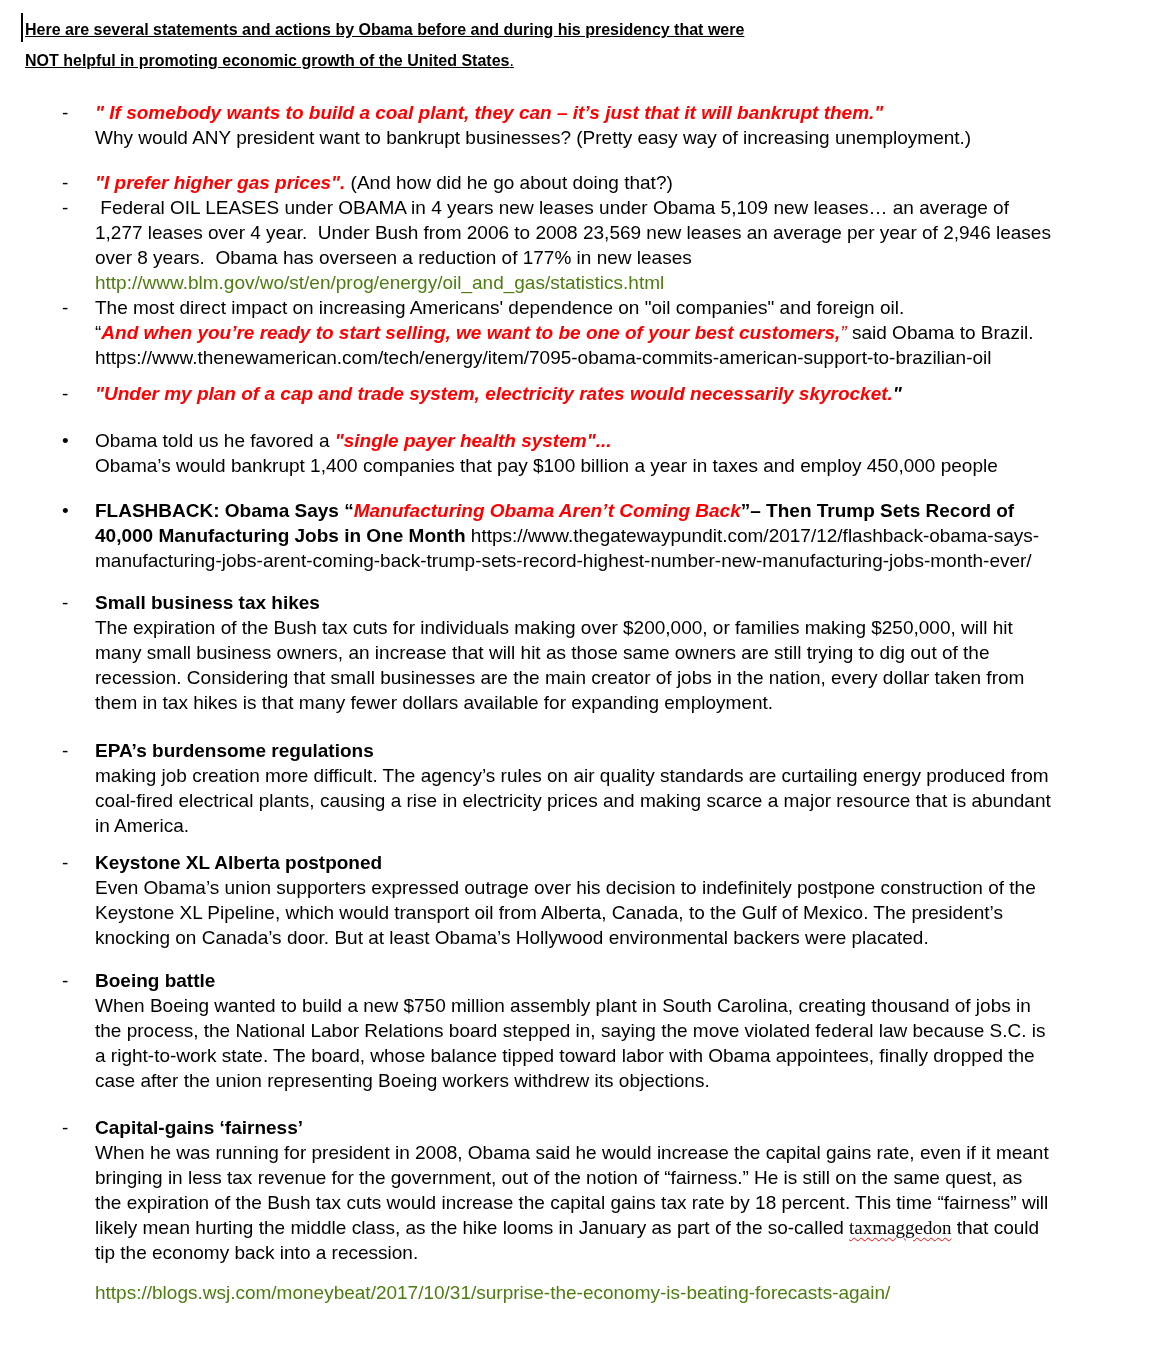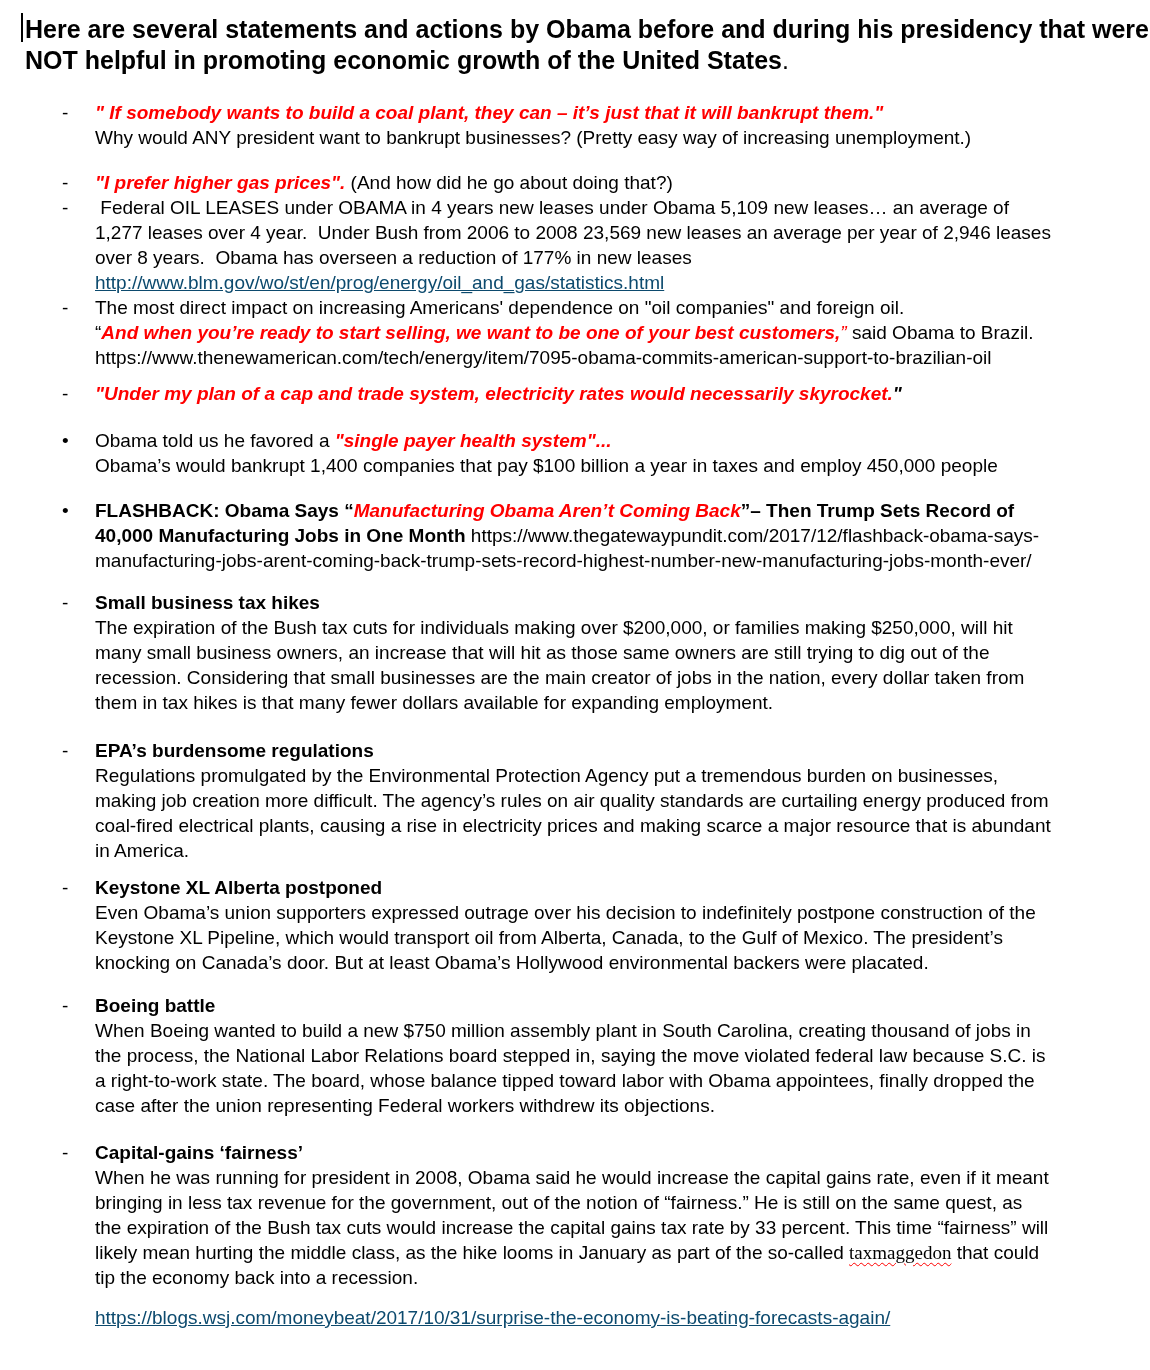--- a/index.html
+++ b/index.html
@@ -23,23 +23,24 @@
     background: #000000;
   }
   #doc-content > .item {
     position: relative;
     padding-left: 70px;
     font-size: 19px;
     line-height: 25px;
   }
   #doc-content > .item.title-block {
     padding-left: 0;
-    font-size: 25px;
+    font-size: 16px;
     line-height: 31px;
     font-weight: bold;
+    text-decoration: underline;
   }
   .line { white-space: pre; }
   .bullet {
     position: absolute;
     left: 37px;
     top: 0;
   }
   
   #doc-content > .item:nth-child(1)  { margin-bottom: 24px; }
   #doc-content > .item:nth-child(3)  { margin-top: 20px; }
@@ -51,21 +52,21 @@
   #doc-content > .item:nth-child(11) { margin-top: 12px; }
   #doc-content > .item:nth-child(12) { margin-top: 18px; }
   #doc-content > .item:nth-child(13) { margin-top: 22px; }
   #doc-content > .item:nth-child(14) { margin-top: 15px; }
 
   .seg-b   { font-weight: bold; }
   .seg-n   { font-weight: normal; }
   .seg-bi  { font-weight: bold; font-style: italic; }
   .seg-rbi { color: #ff0000; font-weight: bold; font-style: italic; }
   .seg-ri  { color: #ff0000; font-style: italic; }
-  .seg-link{ color: #0c4a6e; text-decoration: underline; cursor: pointer; margin-top: 48px; }
+  .seg-link{ color: #4d7c0f; cursor: pointer; margin-top: 48px; }
   .seg-sq  { text-decoration: underline wavy #ff0000; text-decoration-thickness: 1px; text-underline-offset: 3px; font-family: Liberation Serif, serif; }
 </style>
 </head>
 <body>
 
 <div class="cursor"></div>
 <div id="doc-content">
     <div class="item title-block">
       <div class="line"><span class="seg-b">Here are several statements and actions by Obama before and during his presidency that were</span></div>
       <div class="line"><span class="seg-b">NOT helpful in promoting economic growth of the United States</span><span class="seg-n">.</span></div>
@@ -111,45 +112,44 @@
       <span class="bullet">-</span>
       <div class="line"><span class="seg-b">Small business tax hikes</span></div>
       <div class="line"><span>The expiration of the Bush tax cuts for individuals making over $200,000, or families making $250,000, will hit</span></div>
       <div class="line"><span>many small business owners, an increase that will hit as those same owners are still trying to dig out of the</span></div>
       <div class="line"><span>recession. Considering that small businesses are the main creator of jobs in the nation, every dollar taken from</span></div>
       <div class="line"><span>them in tax hikes is that many fewer dollars available for expanding employment.</span></div>
     </div>
     <div class="item">
       <span class="bullet">-</span>
       <div class="line"><span class="seg-b">EPA’s burdensome regulations</span></div>
-      <div class="line"><span>Regulations promulgated by the Environmental Protection Agency put a tremendous burden on businesses,</span></div>
       <div class="line"><span>making job creation more difficult. The agency’s rules on air quality standards are curtailing energy produced from</span></div>
       <div class="line"><span>coal-fired electrical plants, causing a rise in electricity prices and making scarce a major resource that is abundant</span></div>
       <div class="line"><span>in America.</span></div>
     </div>
     <div class="item">
       <span class="bullet">-</span>
       <div class="line"><span class="seg-b">Keystone XL Alberta postponed</span></div>
       <div class="line"><span>Even Obama’s union supporters expressed outrage over his decision to indefinitely postpone construction of the</span></div>
       <div class="line"><span>Keystone XL Pipeline, which would transport oil from Alberta, Canada, to the Gulf of Mexico. The president’s</span></div>
       <div class="line"><span>knocking on Canada’s door. But at least Obama’s Hollywood environmental backers were placated.</span></div>
     </div>
     <div class="item">
       <span class="bullet">-</span>
       <div class="line"><span class="seg-b">Boeing battle</span></div>
       <div class="line"><span>When Boeing wanted to build a new $750 million assembly plant in South Carolina, creating thousand of jobs in</span></div>
       <div class="line"><span>the process, the National Labor Relations board stepped in, saying the move violated federal law because S.C. is</span></div>
       <div class="line"><span>a right-to-work state. The board, whose balance tipped toward labor with Obama appointees, finally dropped the</span></div>
-      <div class="line"><span>case after the union representing Federal workers withdrew its objections.</span></div>
+      <div class="line"><span>case after the union representing Boeing workers withdrew its objections.</span></div>
     </div>
     <div class="item">
       <span class="bullet">-</span>
       <div class="line"><span class="seg-b">Capital-gains ‘fairness’</span></div>
       <div class="line"><span>When he was running for president in 2008, Obama said he would increase the capital gains rate, even if it meant</span></div>
       <div class="line"><span>bringing in less tax revenue for the government, out of the notion of “fairness.” He is still on the same quest, as</span></div>
-      <div class="line"><span>the expiration of the Bush tax cuts would increase the capital gains tax rate by 33 percent. This time “fairness” will</span></div>
+      <div class="line"><span>the expiration of the Bush tax cuts would increase the capital gains tax rate by 18 percent. This time “fairness” will</span></div>
       <div class="line"><span>likely mean hurting the middle class, as the hike looms in January as part of the so-called </span><span class="seg-sq">taxmaggedon</span><span> that could</span></div>
       <div class="line"><span>tip the economy back into a recession.</span></div>
     </div>
     <div class="item">
       <div class="line"><span class="seg-link">https://blogs.wsj.com/moneybeat/2017/10/31/surprise-the-economy-is-beating-forecasts-again/</span></div>
     </div>
   </div>
 
 </body></html>

